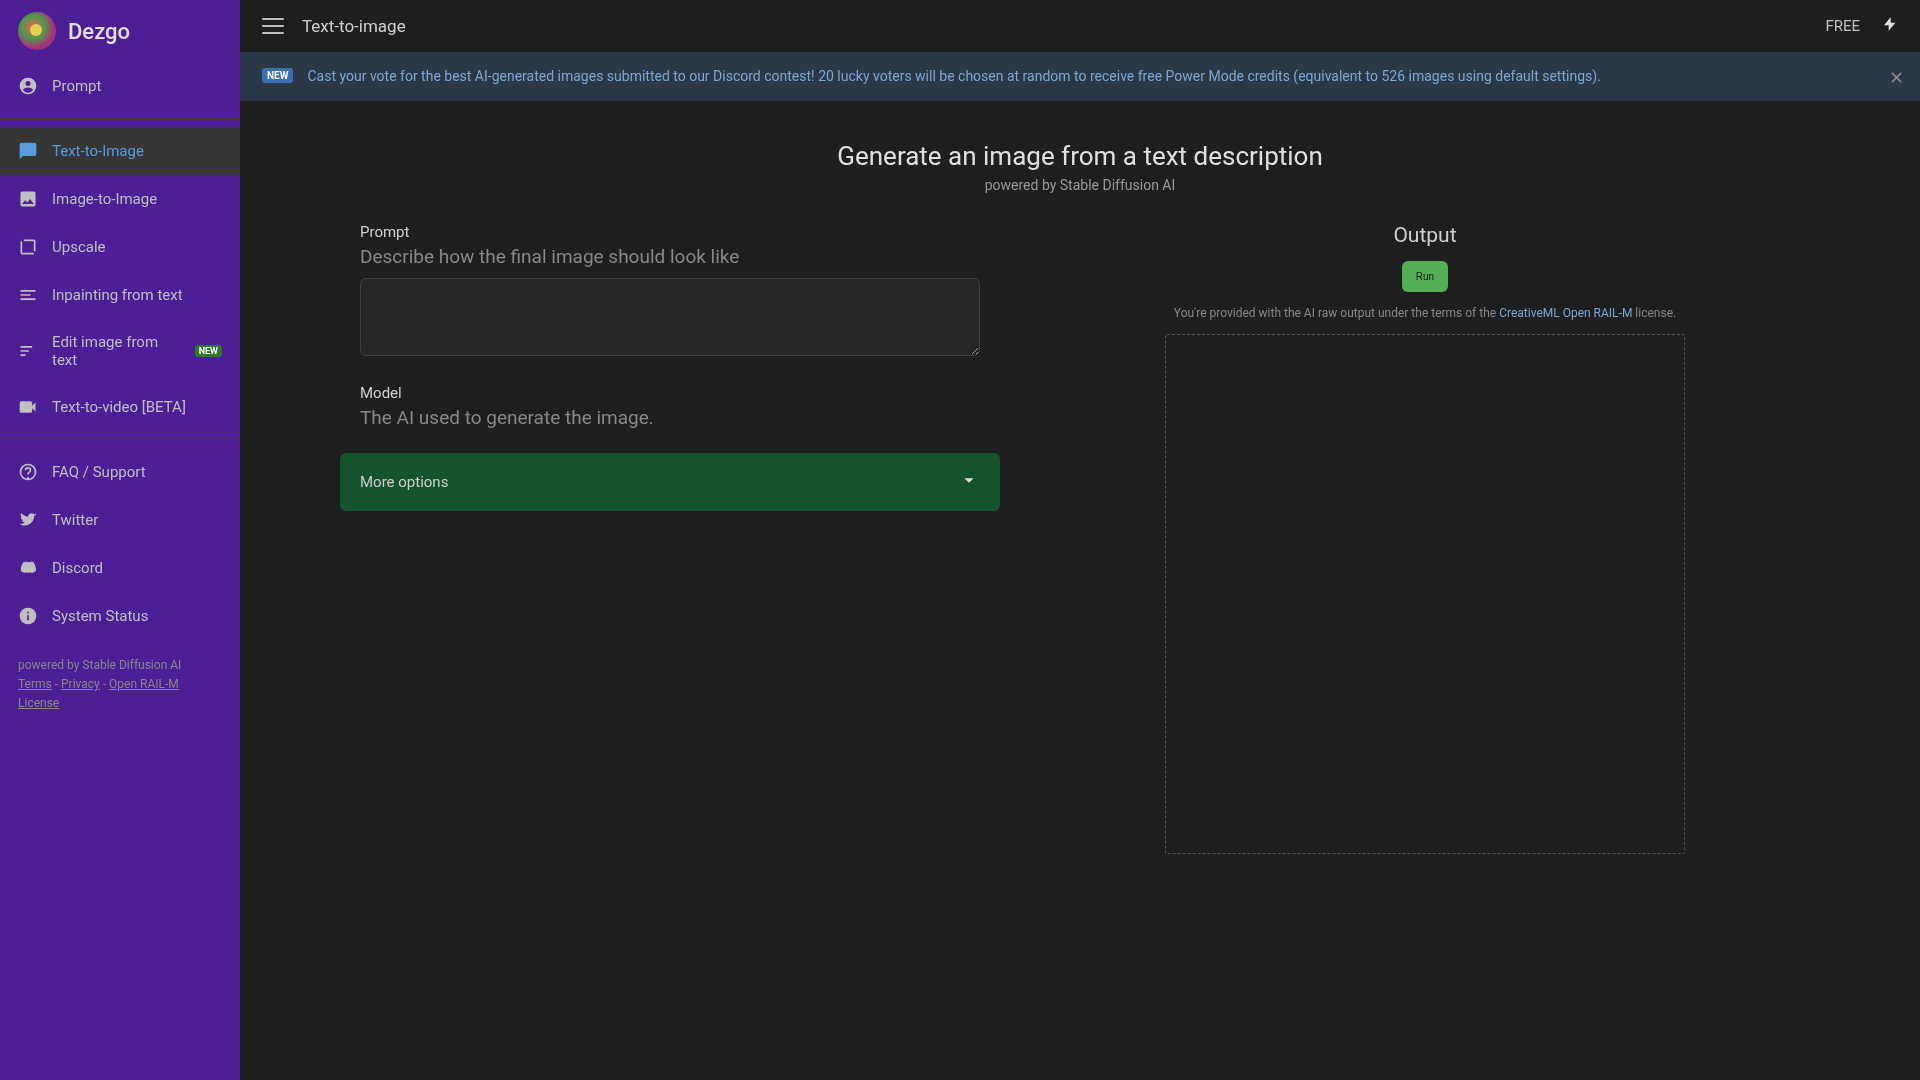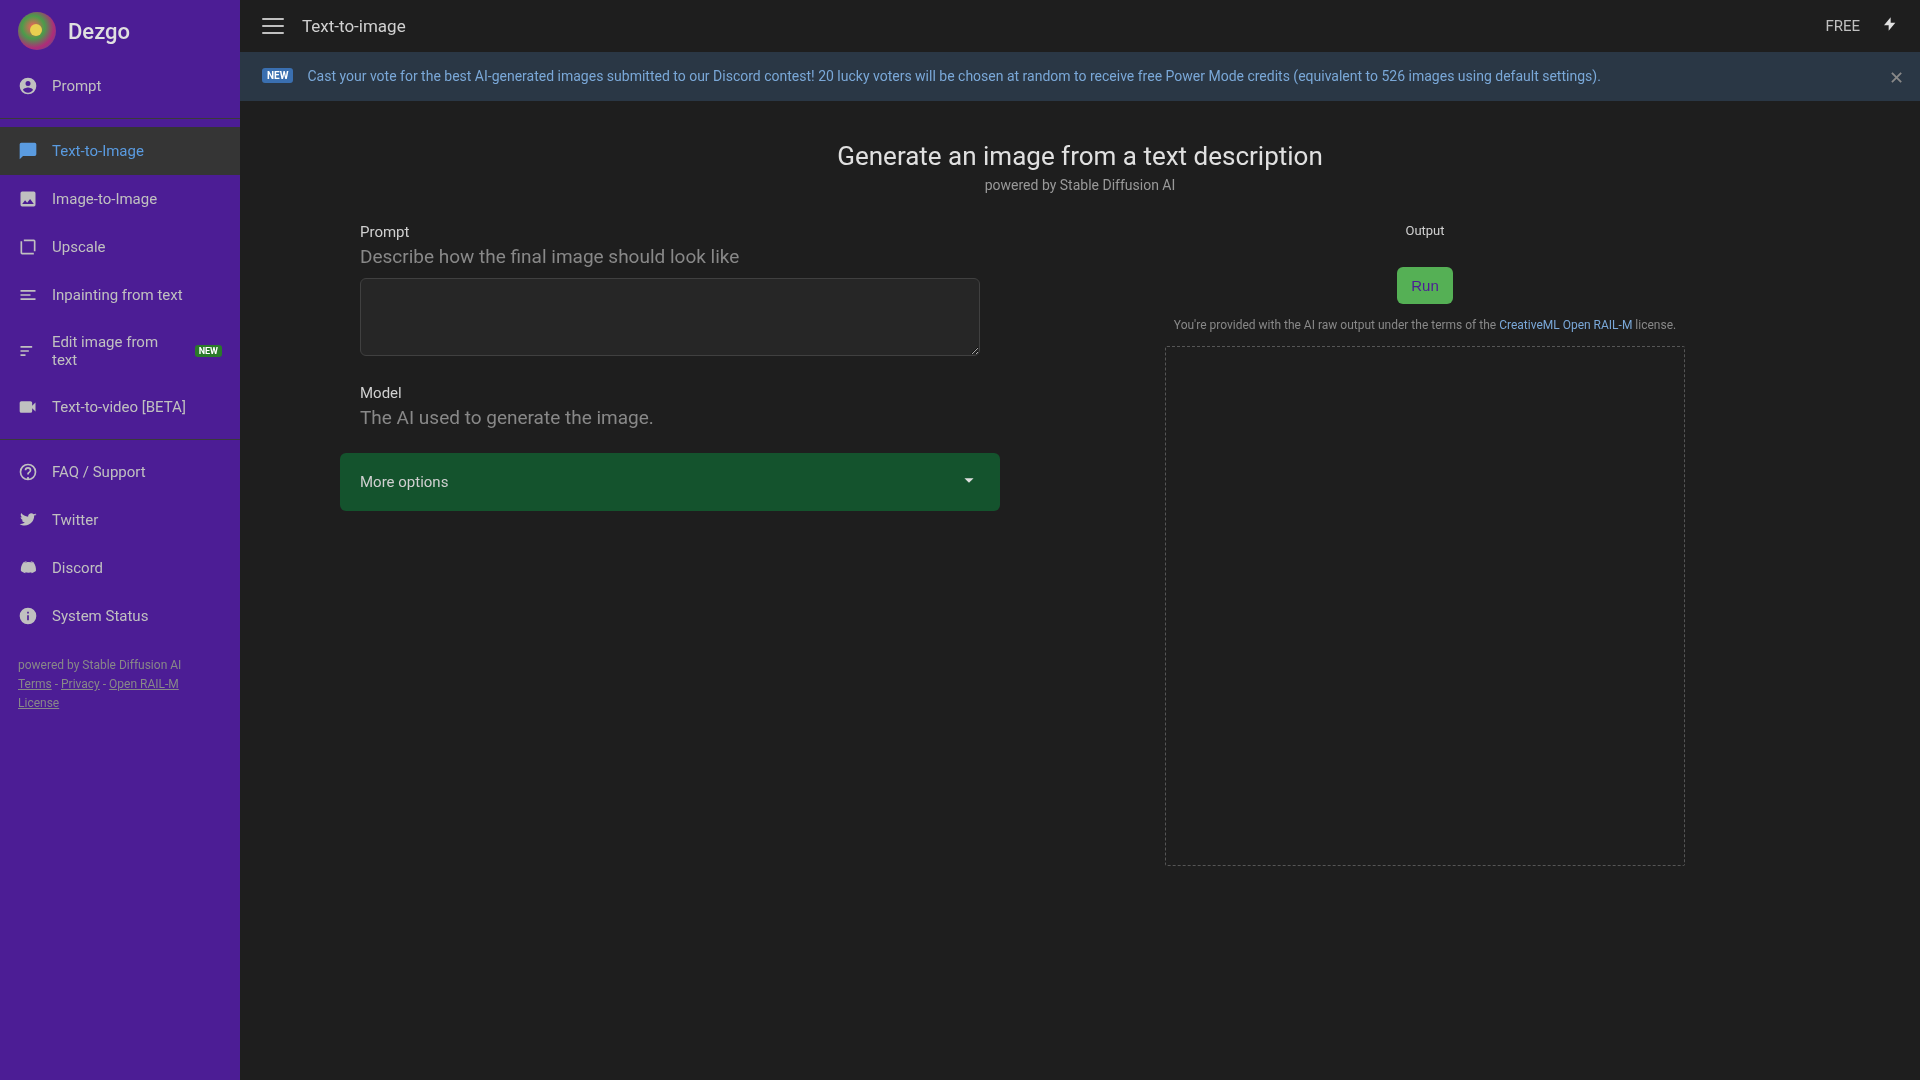--- a/index.html
+++ b/index.html
@@ -280,31 +280,31 @@
       align-items: center;
       justify-content: space-between;
       cursor: pointer;
       margin: 0 -20px;
     }
     .more-options-label {
       font-size: 15px;
       color: #d0d0d0;
     }
     .output-title {
-      font-size: 13px;
+      font-size: 21px;
       color: #d0d0d0;
-      margin-bottom: 29px;
+      margin-bottom: 14px;
     }
     .run-button {
       background: #55b055;
-      color: #4c1d95;
+      color: #0f172a;
       border: none;
       border-radius: 6px;
       padding: 10px 14px;
-      font-size: 15px;
+      font-size: 10px;
       font-weight: 500;
       cursor: pointer;
       margin-bottom: 14px;
     }
     .license-text {
       font-size: 12px;
       color: #888;
       margin-bottom: 14px;
       text-align: center;
     }

